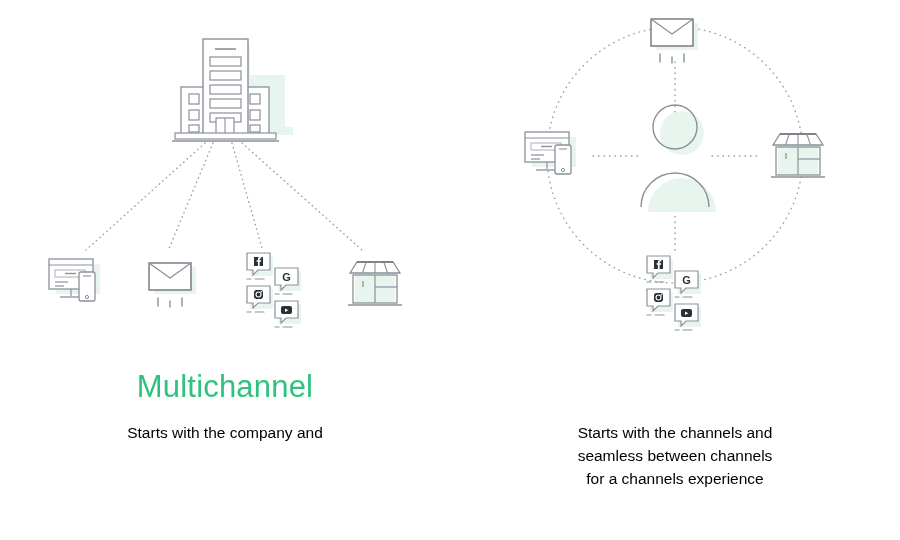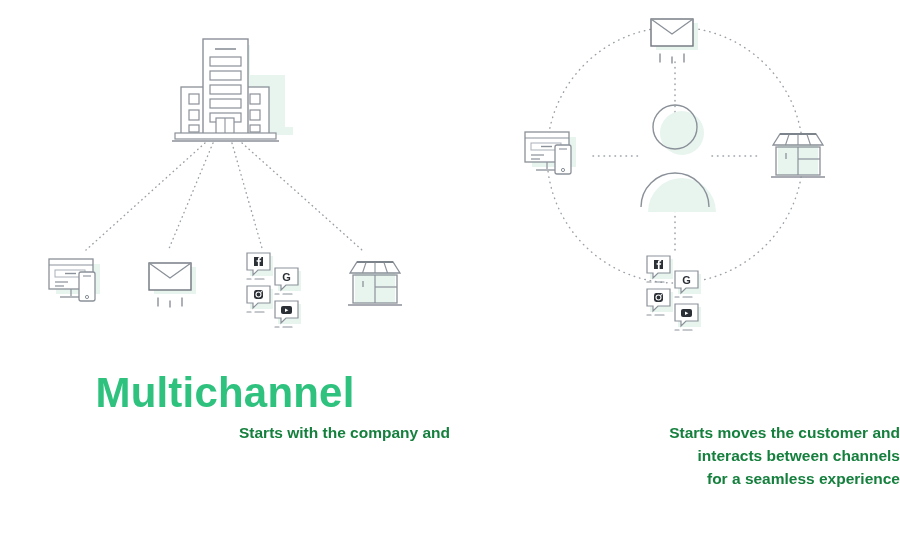--- a/index.html
+++ b/index.html
@@ -8,27 +8,27 @@
     font-family:"Liberation Sans", sans-serif;
     overflow:hidden;position:relative;
   }
   .canvas{position:relative;width:900px;height:540px;}
   .panel{position:absolute;top:0;height:540px;width:450px;}
   .panel-left{left:0;}
   .panel-right{left:450px;}
 
   .title{
     position:absolute;left:0;width:450px;text-align:center;
-    top:370px;font-size:42px;font-weight:700;color:#2ec27e;
+    top:370px;font-size:31px;font-weight:400;color:#2ec27e;
     letter-spacing:.2px;line-height:1.1;
   }
   .subtitle{
-    position:absolute;left:0;width:450px;text-align:right;
-    top:422px;font-size:15.5px;color:#15803d;line-height:1.48;
-    font-weight:700;
+    position:absolute;left:0;width:450px;text-align:center;
+    top:422px;font-size:15.5px;color:#000000;line-height:1.48;
+    font-weight:400;
   }
   .art{position:absolute;left:0;top:0;width:450px;height:360px;}
   svg{display:block;overflow:visible;}
 </style>
 </head>
 <body>
 
 <div class="canvas">
 
   <div class="panel panel-left">
@@ -292,19 +292,19 @@
             <g stroke="#8b9199" stroke-width="1.2" stroke-linecap="round">
               <line x1="1" y1="27" x2="5" y2="27"></line>
               <line x1="9" y1="27" x2="18" y2="27"></line>
             </g>
           </g>
         </g>
       </svg>
     </div>
 
     <div class="subtitle">
-      <div>Starts moves the customer and</div>
-      <div>interacts between channels</div>
-      <div>for a seamless experience</div>
+      <div>Starts with the channels and</div>
+      <div>seamless between channels</div>
+      <div>for a channels experience</div>
     </div>
   </div>
 
 </div>
 
 </body></html>

